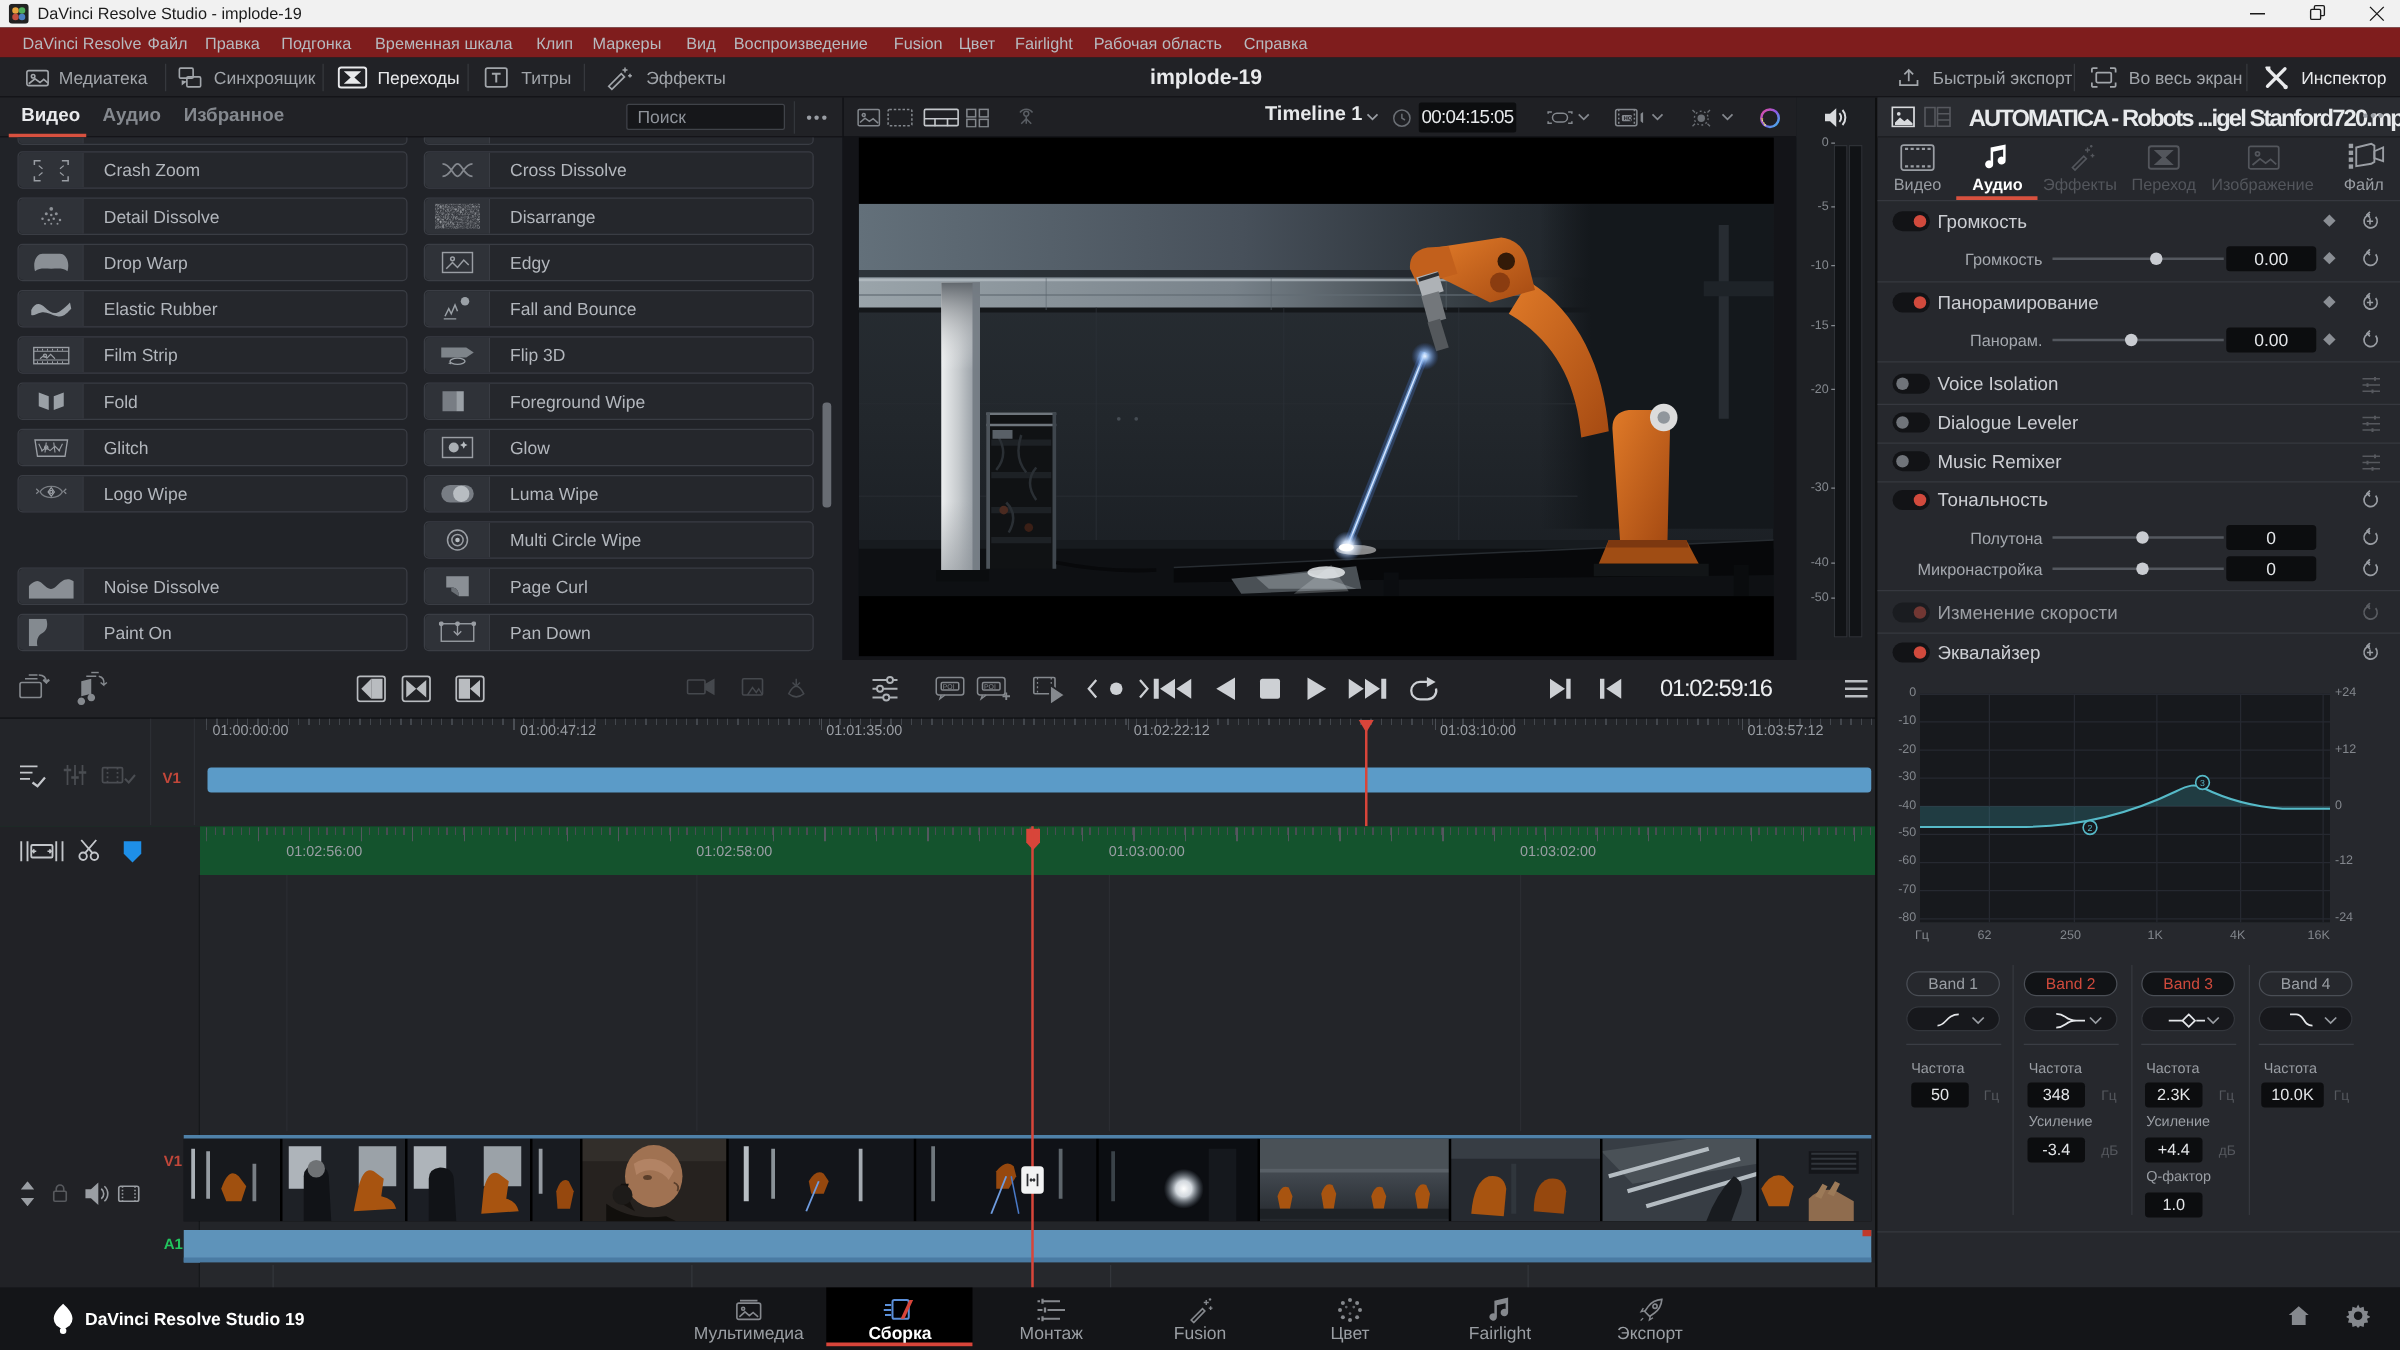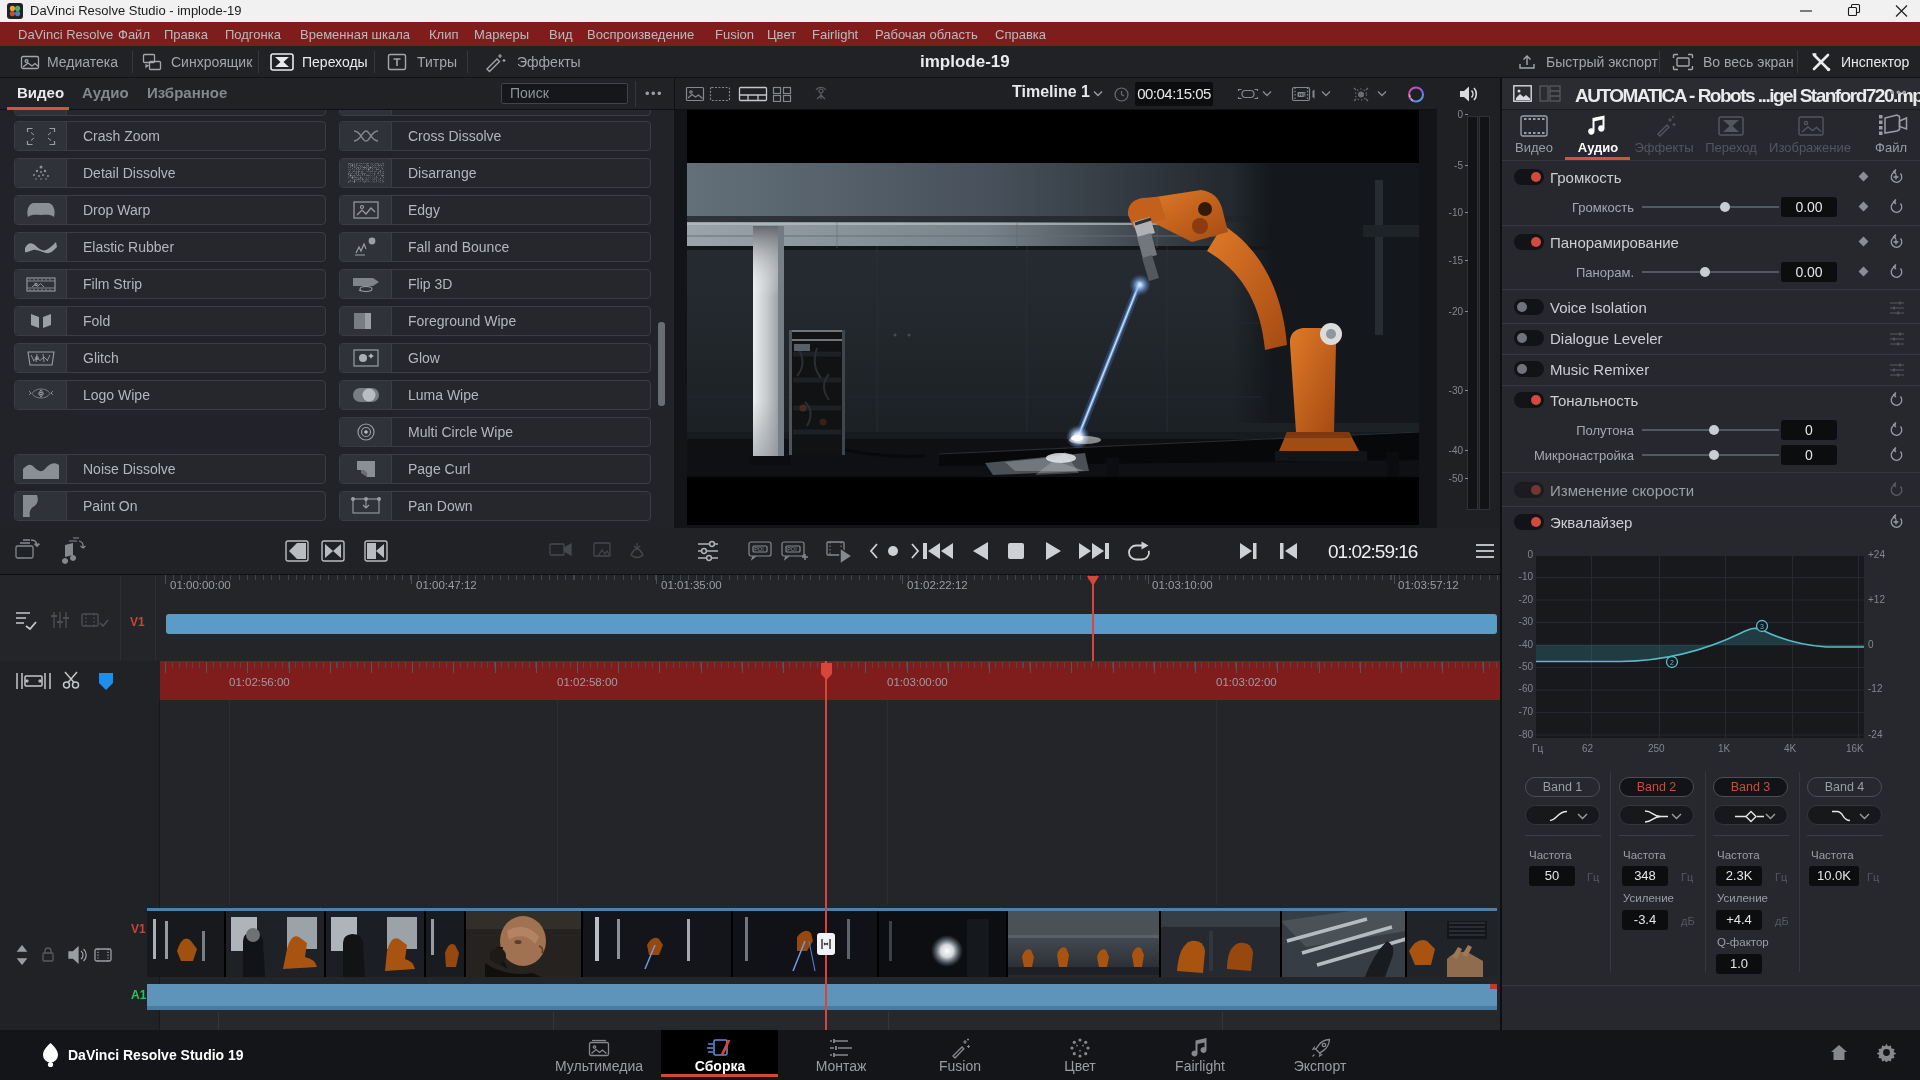--- a/index.html
+++ b/index.html
@@ -31,25 +31,25 @@
 #inspector{left:1500px;top:78px;width:420px;height:952px;background:#26282d;border-left:2px solid #0e0f10}
 .idiv{position:absolute;left:0;width:420px;height:1px;background:#36383f}
 .toggle{position:absolute;width:30px;height:16px;border-radius:8px;background:#121316}
 .toggle i{position:absolute;top:3px;width:10px;height:10px;border-radius:50%}
 .ton i{right:3px;background:#d14a3d}
 .toff i{left:3px;background:#70747a}
 .ilabel{position:absolute;font-size:15px;color:#ccced3}
 .slabel{position:absolute;font-size:13px;color:#a4a8ae;text-align:right}
 .strack{position:absolute;height:2px;background:#54585f}
 .sdot{position:absolute;width:10px;height:10px;border-radius:50%;background:#c9ccd1}
-.vbox{position:absolute;width:56px;height:20px;background:#0c0d0f;border-radius:3px;color:#e4e6e9;font-size:14px;text-align:center;line-height:20px}
+.vbox{position:absolute;width:72px;height:20px;background:#0c0d0f;border-radius:3px;color:#e4e6e9;font-size:14px;text-align:center;line-height:20px}
 
 #transport{left:0;top:528px;width:1500px;height:47px;background:#212226;border-bottom:1px solid #0d0e10}
 #tl-over{left:0;top:575px;width:1500px;height:86px;background:#232529}
-#tl-ruler2{left:0;top:661px;width:1500px;height:39px;background:#7f1d1d}
+#tl-ruler2{left:0;top:661px;width:1500px;height:39px;background:#14532d}
 #tl-tracks{left:0;top:700px;width:1500px;height:330px;background:#232529}
 #bottombar{left:0;top:1030px;width:1920px;height:50px;background:#141518}
 .mlb{position:absolute;left:0;width:26px;text-align:right;font-size:10px;color:#84888e}
 .mlb::after{content:"";position:absolute;left:28px;top:5px;width:3px;height:1px;background:#84888e}
 .rst{position:absolute;width:16px;height:16px}
 .dia{position:absolute;width:7px;height:7px;background:#8a8e94;transform:rotate(45deg)}
 .eql{position:absolute;left:6px;width:25px;text-align:right;font-size:10px;color:#83878d}
 .eqr{position:absolute;left:366px;width:25px;font-size:10px;color:#83878d}
 .eqf{position:absolute;top:665px;font-size:10px;color:#83878d}
 .bpill{position:absolute;top:699px;width:75px;height:20px;border:1px solid #4a4e55;border-radius:10px;font-size:12.5px;text-align:center;line-height:19px}

